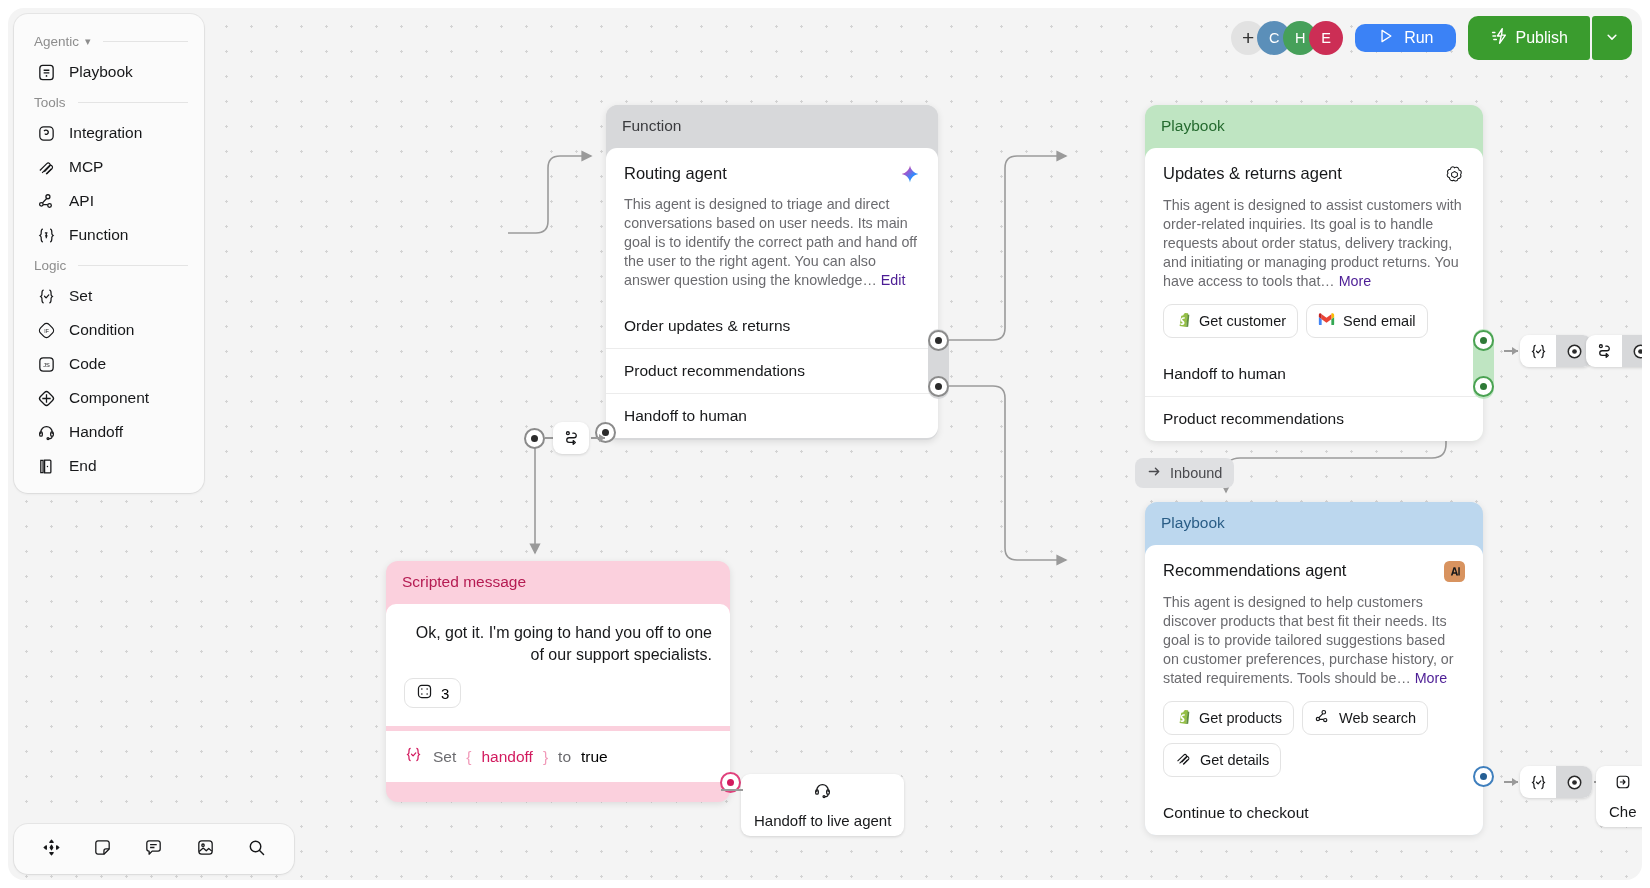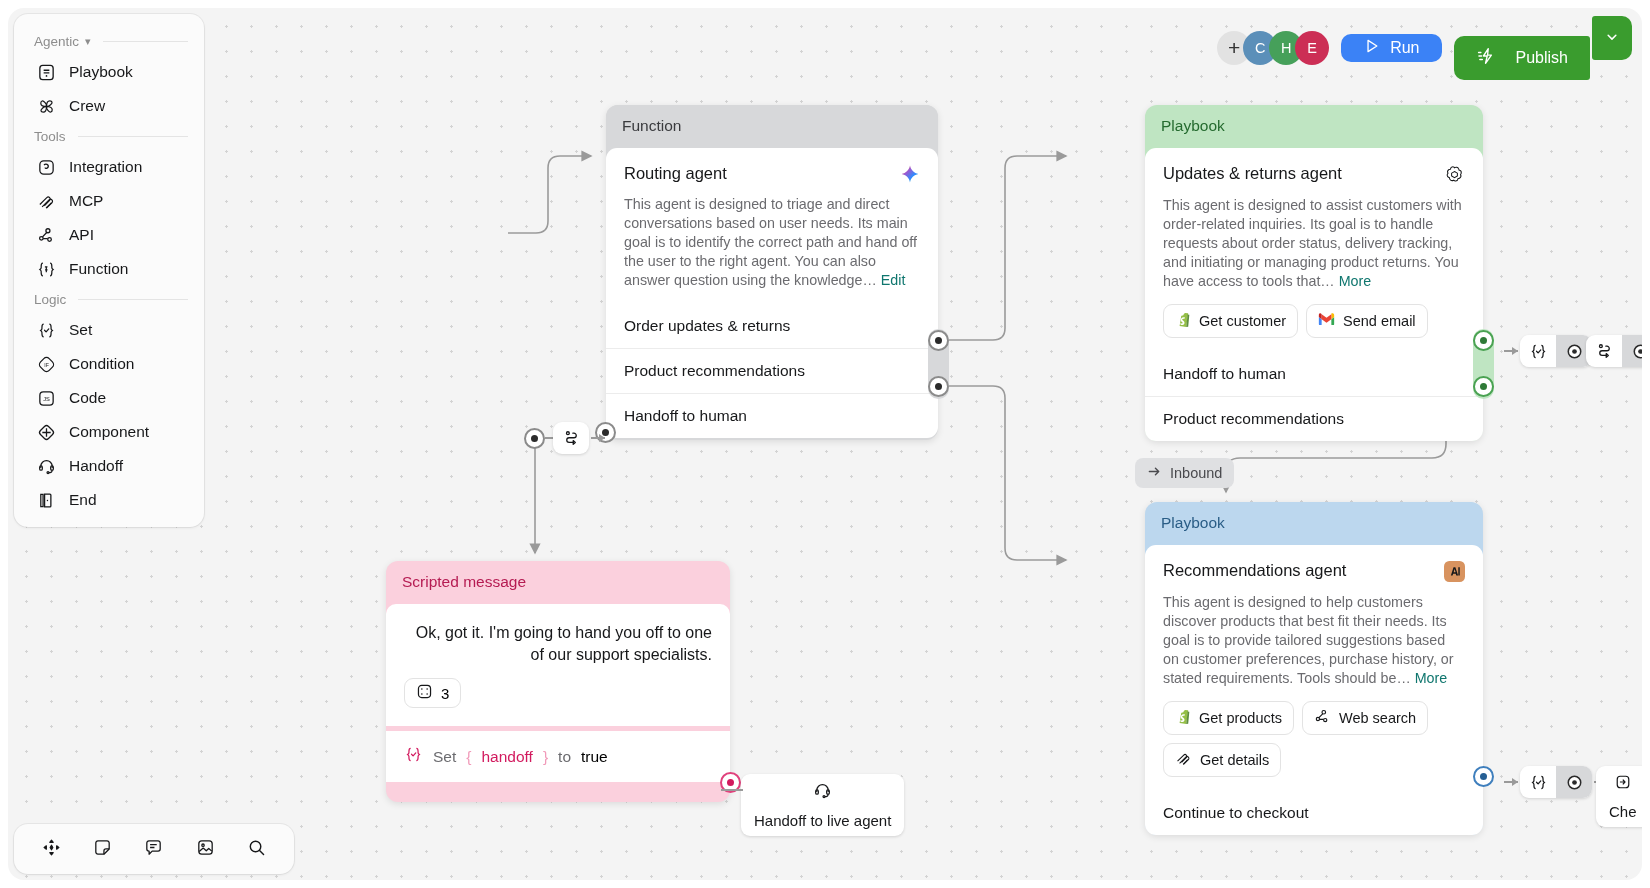--- a/index.html
+++ b/index.html
@@ -72,40 +72,40 @@
   .avatars > div:first-child { margin-left: 0; }
   .av-add { background: #e2e2e2 !important; color: #333 !important; font-size: 21px !important; font-weight: 300; }
   .btn-run {
     display: flex; align-items: center; gap: 9px;
     background: #3b82f6; color: #fff;
     height: 28px; padding: 0 22px; border-radius: 10px;
     font-size: 16px; cursor: pointer; border: none;
   }
   .publish-wrap { display: flex; align-items: stretch; gap: 2px; }
   .btn-publish {
-    display: flex; align-items: center; gap: 20px;
+    display: flex; align-items: center; gap: 6px;
     background: #3a9c2e; color: #fff;
     height: 44px; padding: 0 22px; border-radius: 10px 3px 3px 10px;
-    font-size: 16px; cursor: pointer; border: none; margin-top: 20px;
+    font-size: 16px; cursor: pointer; border: none;
   }
   .btn-publish-caret {
     background: #3a9c2e; color: #fff; width: 40px; height: 44px;
     border-radius: 3px 10px 10px 3px;
     display:flex; align-items:center; justify-content:center; cursor:pointer; border:none;
   }
 
   
   .node { position: absolute; }
   .node-head {
     font-size: 15.5px; padding: 12px 16px 13px;
     border-radius: 12px 12px 0 0;
   }
   .node-title { font-size: 16.5px; color: #17181a; display:flex; align-items:flex-start; justify-content:space-between; gap:8px;}
   .node-desc { font-size: 14.3px; line-height: 1.33; color: #6b6b6f; margin-top: 7px; }
-  .node-desc .more { color: #0f766e; cursor: pointer; }
+  .node-desc .more { color: #4c1d95; cursor: pointer; }
   .chips { display: flex; flex-wrap: wrap; gap: 8px; margin-top: 13px; }
   .chip {
     display:flex; align-items:center; gap:8px;
     border: 1px solid #e3e3e3; border-radius: 9px;
     padding: 6px 11px; font-size: 14.5px; color:#17181a; background:#fff;
     cursor: pointer;
   }
   .out-row {
     padding: 13px 18px; font-size: 15.5px; color:#17181a;
     border-top: 1px solid #ececec; cursor: pointer;
@@ -239,31 +239,20 @@
         <svg width="19" height="19" viewBox="0 0 20 20" fill="none" stroke="#17181a" stroke-width="1.4">
           <rect x="3" y="2.5" width="14" height="15" rx="3"></rect>
           <line x1="7" y1="7.6" x2="13" y2="7.6"></line>
             <line x1="7" y1="10.4" x2="13" y2="10.4"></line>
           <circle cx="10" cy="13.6" r="0.9" fill="#17181a" stroke="none"></circle>
         </svg>
       </span>
       <span>Playbook</span>
     </div>
 
-    <div class="nav-item">
-      <span class="ico">
-        <svg width="19" height="19" viewBox="0 0 20 20" fill="none" stroke="#17181a" stroke-width="1.3">
-          <path d="M10 10c0-4 1-6 3.5-6S17 6 14 8.5 10 10 10 10z"></path>
-          <path d="M10 10c-4 0-6-1-6-3.5S6 3 8.5 6 10 10 10 10z"></path>
-          <path d="M10 10c0 4-1 6-3.5 6S3 14 6 11.5 10 10 10 10z"></path>
-          <path d="M10 10c4 0 6 1 6 3.5S14 17 11.5 14 10 10 10 10z"></path>
-        </svg>
-      </span>
-      <span>Crew</span>
-    </div>
 
     <div class="sec-head">
       <span>Tools</span>
       <span class="rule"></span>
     </div>
 
     <div class="nav-item">
       <span class="ico">
         <svg width="19" height="19" viewBox="0 0 20 20" fill="none" stroke="#17181a" stroke-width="1.35">
           <rect x="3" y="3" width="14" height="14" rx="4"></rect>

